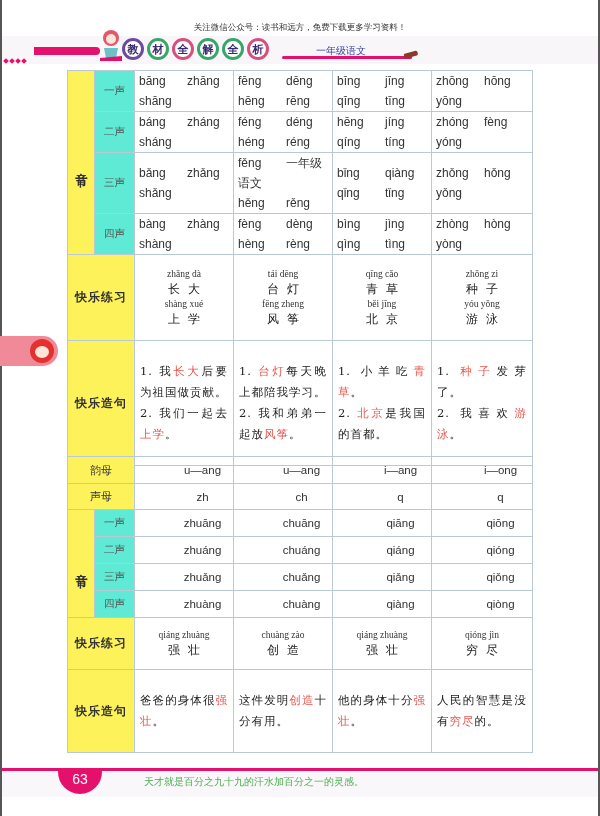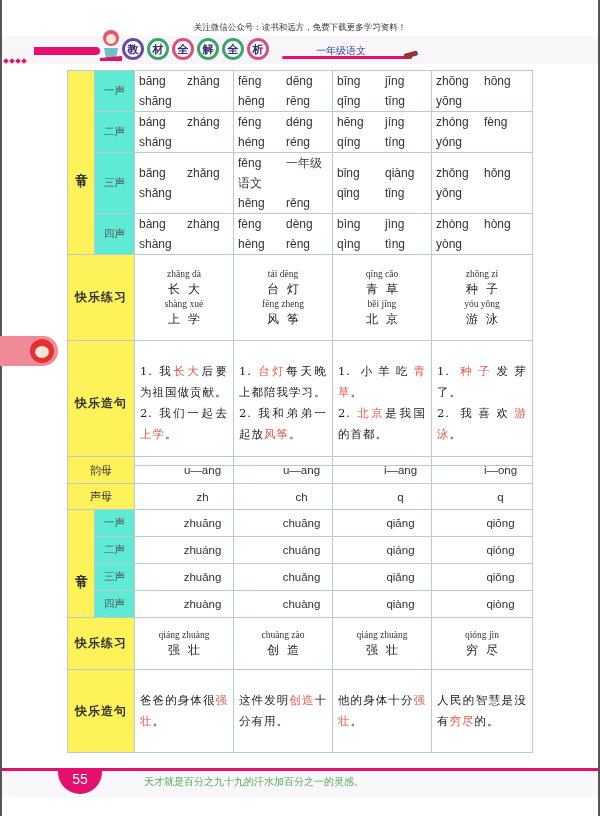--- a/index.html
+++ b/index.html
@@ -294,14 +294,14 @@
     <td class="sent"><span>爸爸的身体很</span><span class="red">强壮</span><span>。</span></td>
     <td class="sent"><span>这件发明</span><span class="red">创造</span><span>十分有用。</span></td>
     <td class="sent"><span>他的身体十分</span><span class="red">强壮</span><span>。</span></td>
     <td class="sent"><span>人民的智慧是没有</span><span class="red">穷尽</span><span>的。</span></td>
   </tr>
 </tbody>
   </table>
 
 <div class="footer-band"></div>
 <div class="footer-line"></div>
-<div class="page-badge">55</div>
+<div class="page-badge">63</div>
 <div class="motto">天才就是百分之九十九的汗水加百分之一的灵感。</div>
 
 </body></html>

